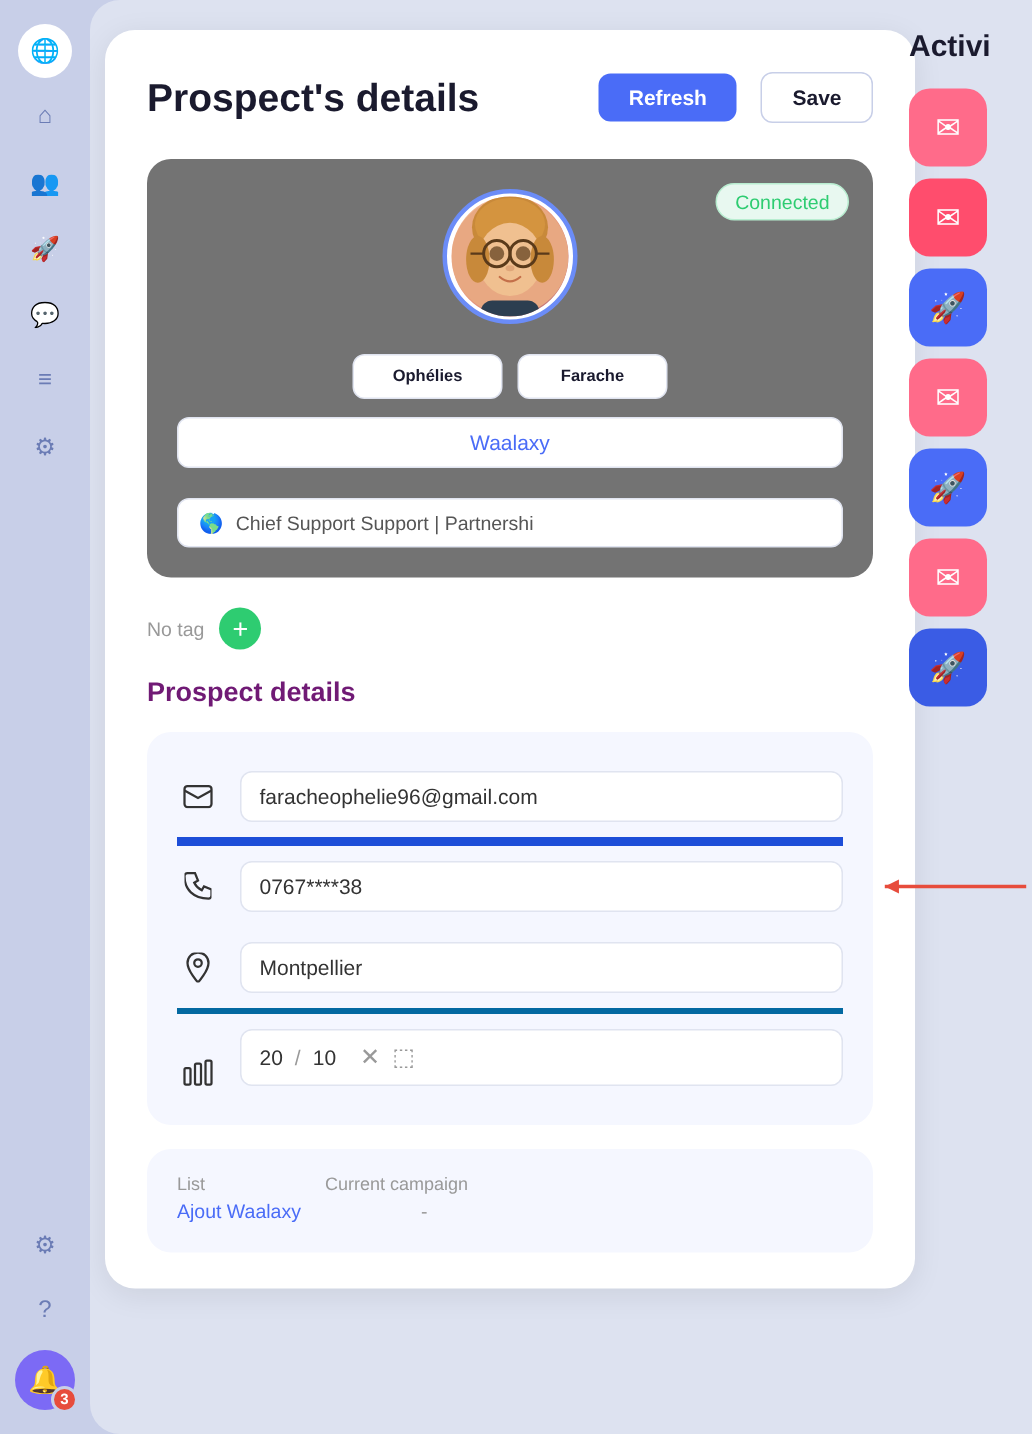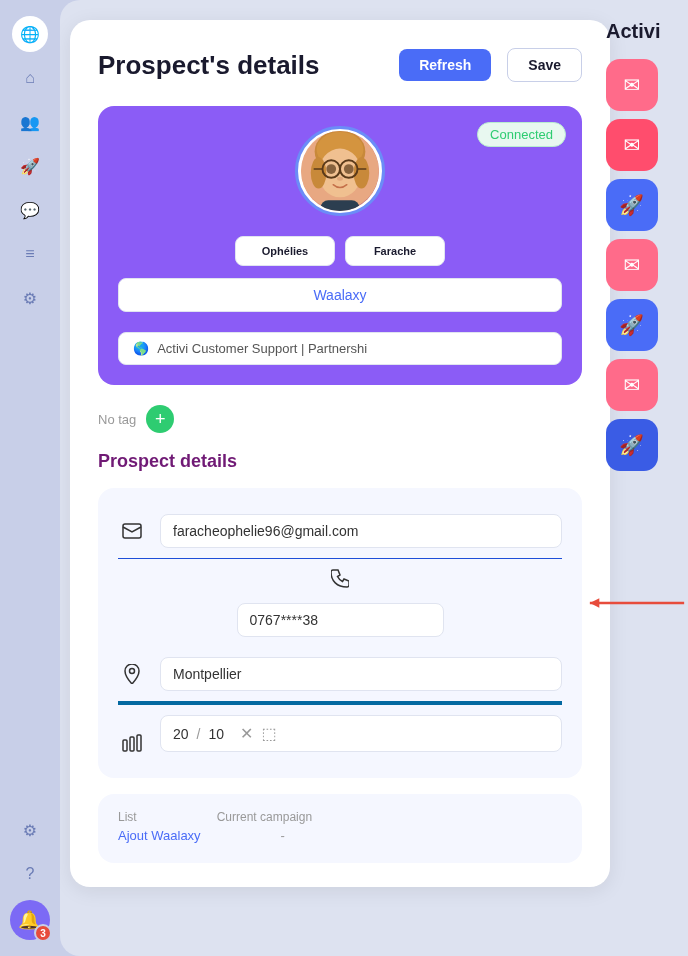--- a/index.html
+++ b/index.html
@@ -116,21 +116,21 @@
       border: 1.5px solid #c8cfe8;
       border-radius: 8px;
       padding: 8px 20px;
       font-size: 14px;
       font-weight: 600;
       cursor: pointer;
     }
 
     
     .profile-section {
-      background: #8b5cf6;
+      background: #737373;
       border-radius: 16px;
       padding: 20px;
       margin-bottom: 20px;
       position: relative;
     }
     .connected-badge {
       position: absolute;
       top: 16px; right: 16px;
       background: #e8f8f0;
       color: #2ecc71;
@@ -260,23 +260,22 @@
       font-size: 14px;
       color: #333;
       background: white;
       outline: none;
     }
     .phone-row {
       display: flex;
       align-items: center;
       gap: 14px;
       padding: 10px 0;
-      border-top: 1px solid #1d4ed8;
+      border-top: 6px solid #1d4ed8;
       position: relative;
-      flex-direction: column;
     }
     .phone-input-wrapper {
       flex: 1;
       position: relative;
     }
     .phone-input {
       border: 1.5px solid #e0e4f0;
       border-radius: 8px;
       padding: 8px 12px;
       font-size: 14px;
@@ -475,21 +474,21 @@
         <div class="name-field">Ophélies</div>
         <div class="name-field">Farache</div>
       </div>
 
       <div style="display:flex; justify-content:center; margin-bottom:10px;">
         <div class="company-field">Waalaxy</div>
       </div>
 
       <div class="role-field">
         <span>🌎</span>
-        <span>Activi Customer Support | Partnershi</span>
+        <span>Chief Support Support | Partnershi</span>
       </div>
     </div>
 
     <div class="tags-row">
       <span class="no-tag-label">No tag</span>
       <button class="add-tag-btn">
         <span>+</span>
       </button>
     </div>
 

